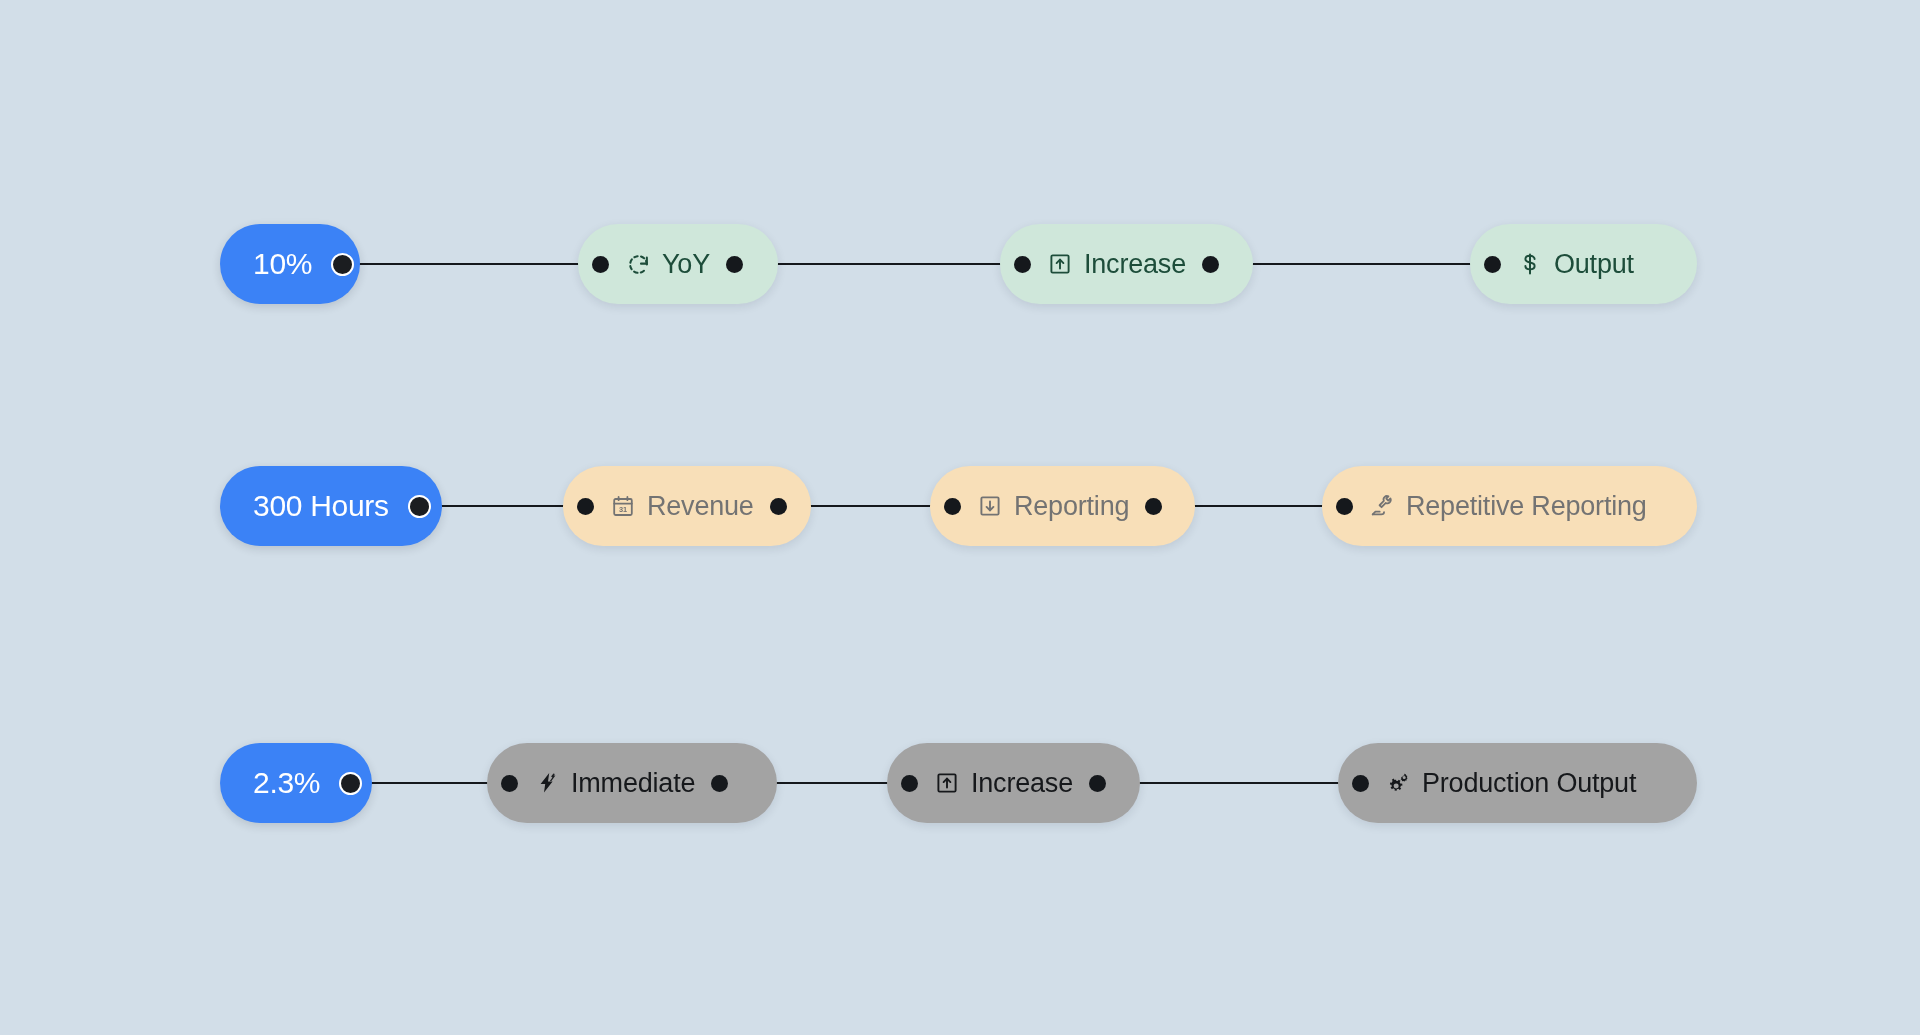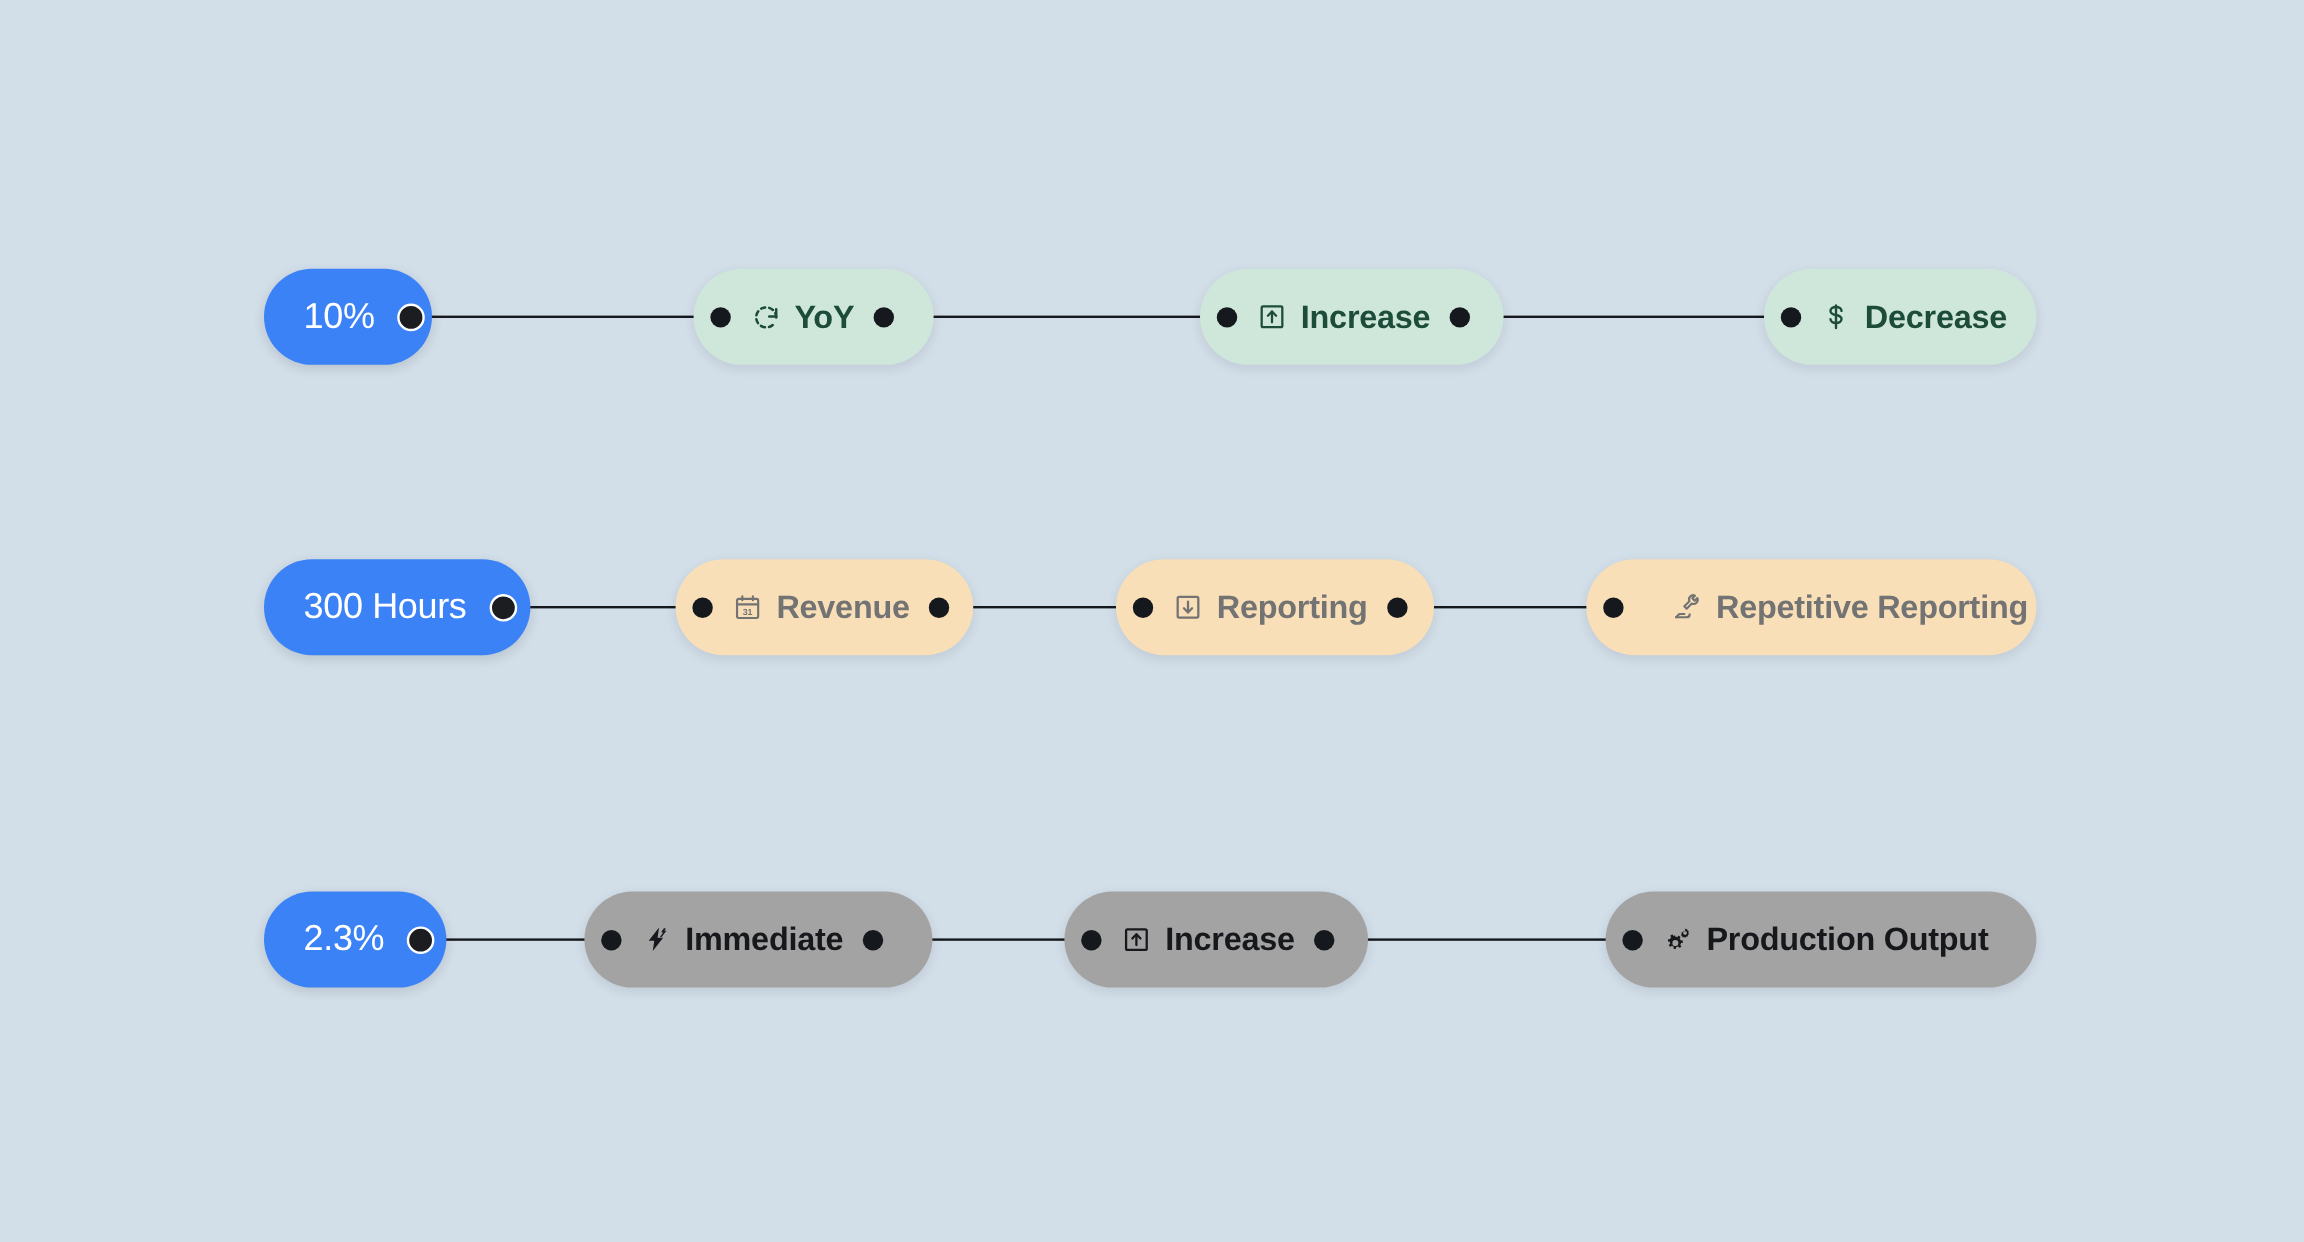--- a/index.html
+++ b/index.html
@@ -111,21 +111,21 @@
     width: 26px;
     height: 26px;
     flex: 0 0 auto;
     display: flex;
     align-items: center;
     justify-content: center;
   }
   .step-icon svg { display: block; }
   .step-label {
     font-size: 27px;
-    font-weight: 700;
+    font-weight: 400;
     letter-spacing: -0.2px;
     line-height: 1;
   }
   .green  .step-label, .green  .step-icon  { color: #1d4d3a; }
   .orange .step-label, .orange .step-icon  { color: #737373; }
   .cream  .step-label, .cream  .step-icon  { color: #16181b; }
 </style>
 </head>
 <body>
 
@@ -174,21 +174,21 @@
 
     <div class="step-pill green" style="left:1470px; width:227px;">
       <span class="node-dot"></span>
       <span class="step-inner">
         <span class="step-icon">
           <svg width="24" height="24" viewBox="0 0 24 24" fill="none" stroke="currentColor" stroke-width="2" stroke-linecap="round" stroke-linejoin="round">
             <path d="M12 2.6v18.8"></path>
             <path d="M16.6 7.1c0-2-2-3.3-4.6-3.3S7.4 5.1 7.4 7.1s1.9 2.9 4.6 3.4 4.6 1.4 4.6 3.4-2 3.3-4.6 3.3-4.6-1.3-4.6-3.3"></path>
           </svg>
         </span>
-        <span class="step-label">Decrease</span>
+        <span class="step-label">Output</span>
       </span>
     </div>
   </div>
 
   <div class="flow-row row-1">
     <div class="connector-layer">
       <div class="connector-line" style="left:350px; width:230px;"></div>
       <div class="connector-line" style="left:790px; width:167px;"></div>
       <div class="connector-line" style="left:1172px; width:190px;"></div>
     </div>
@@ -222,21 +222,21 @@
             <rect x="3.4" y="3.4" width="17.2" height="17.2" rx="1.2"></rect>
             <path d="M12 7.4v8.8"></path>
             <path d="M8.6 12.9 12 16.4l3.4-3.5"></path>
           </svg>
         </span>
         <span class="step-label">Reporting</span>
       </span>
       <span class="node-dot"></span>
     </div>
 
-    <div class="step-pill orange" style="left:1322px; width:375px;gap:24px;">
+    <div class="step-pill orange" style="left:1322px; width:375px;">
       <span class="node-dot"></span>
       <span class="step-inner">
         <span class="step-icon">
           <svg width="25" height="25" viewBox="0 0 24 24" fill="none" stroke="currentColor" stroke-width="1.7" stroke-linecap="round" stroke-linejoin="round">
             <path d="M19.6 4.2a3.3 3.3 0 0 1-4.4 4.4l-4.1 4.1-1.9-1.9 4.1-4.1a3.3 3.3 0 0 1 4.4-4.4l-2.1 2.1 1.9 1.9z"></path>
             <path d="M2.6 19.6h8.2c1.5 0 2.7-1 2.7-2.3"></path>
             <path d="M2.6 19.6l2.6-2.6h4.1"></path>
           </svg>
         </span>
         <span class="step-label">Repetitive Reporting</span>

